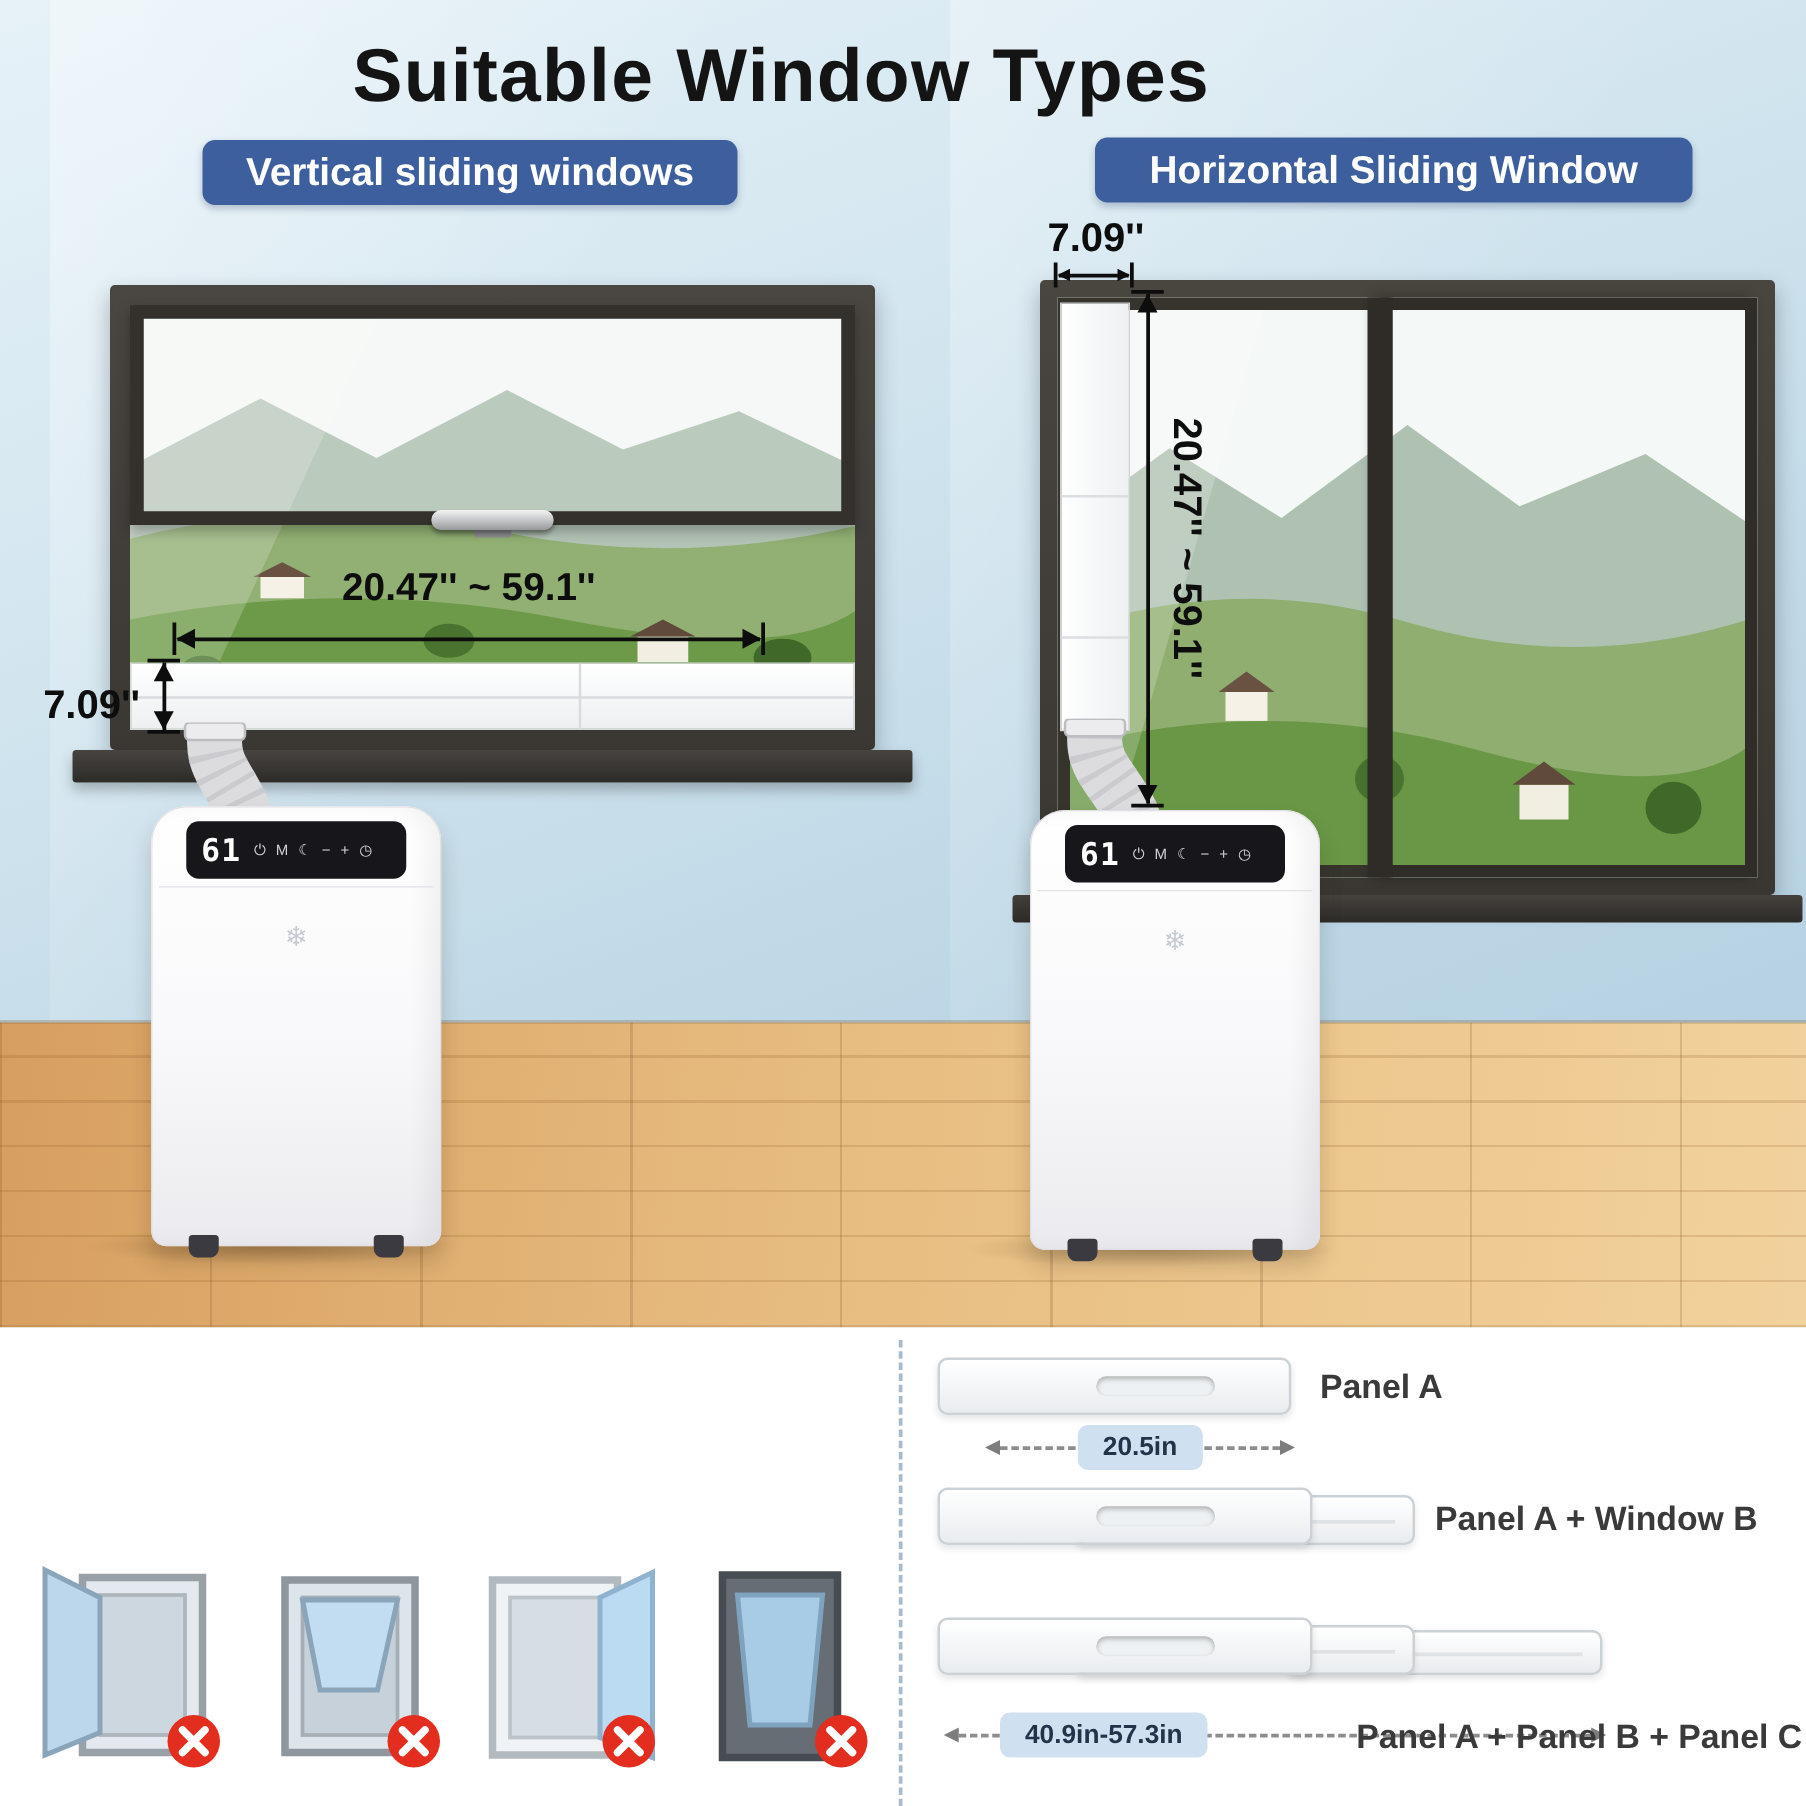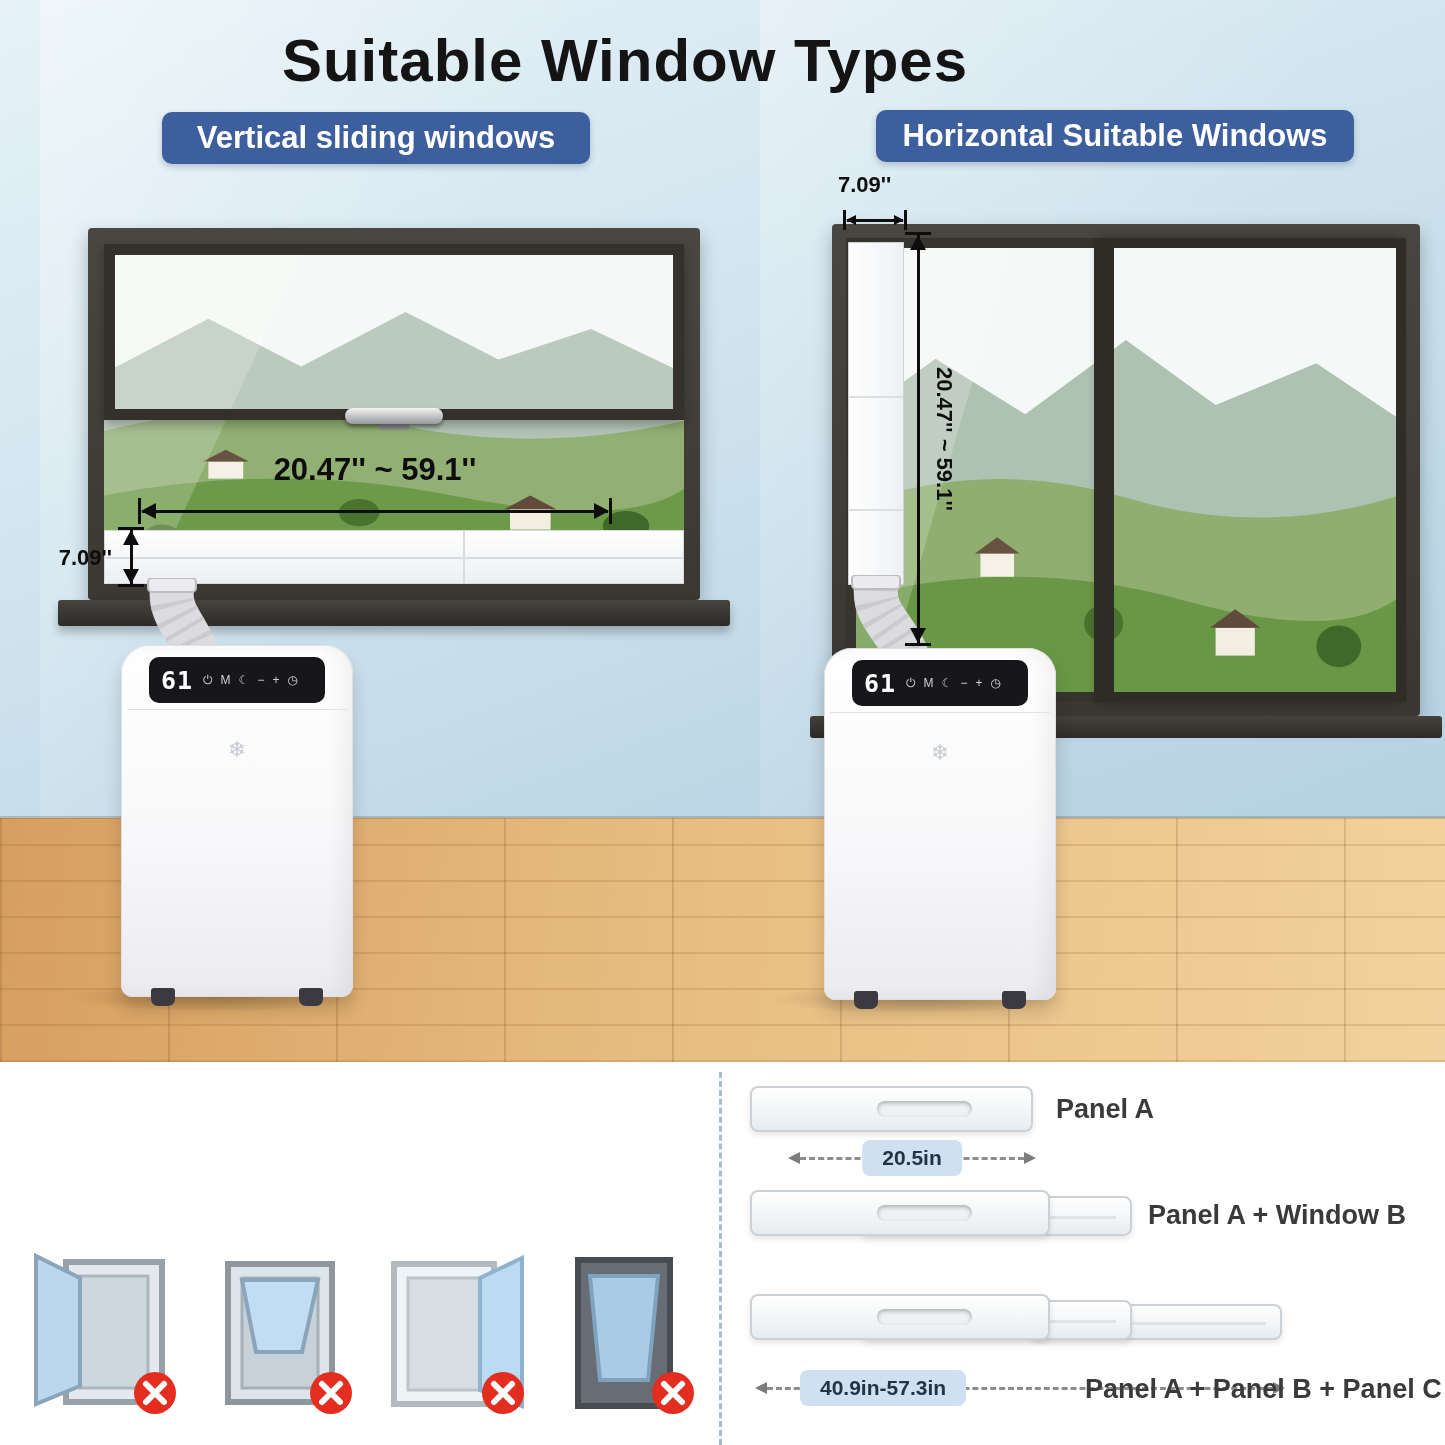--- a/index.html
+++ b/index.html
@@ -83,21 +83,21 @@
 
   .mv { position:absolute; width:26px; z-index:6; }
   .mv .vline { position:absolute; left:50%; top:3px; bottom:3px; width:3px; margin-left:-1.5px; background:#0d0d0d; }
   .mv .htick { position:absolute; left:0; right:0; height:3px; background:#0d0d0d; }
   .mv .htick.t { top:0; } .mv .htick.b { bottom:0; }
   .mv .vah { position:absolute; left:50%; transform:translateX(-50%); width:0; height:0;
     border-left:8px solid transparent; border-right:8px solid transparent; }
   .mv .vah.t { top:3px; border-bottom:15px solid #0d0d0d; }
   .mv .vah.b { bottom:3px; border-top:15px solid #0d0d0d; }
 
-  .mlabel { position:absolute; font-size:22px; font-weight:800; color:#0d0d0d; z-index:6; white-space:nowrap; }
+  .mlabel { position:absolute; font-size:32px; font-weight:800; color:#0d0d0d; z-index:6; white-space:nowrap; }
   .mlabel.rot { writing-mode:vertical-rl; display:flex; align-items:center; justify-content:center; }
 
   
   .ac { position:absolute; width:232px; height:352px; z-index:5;margin-left:26px; }
   .ac .body { position:absolute; inset:0; border-radius:28px 28px 12px 12px;
     background:linear-gradient(180deg,#ffffff 0%,#f8f8fa 55%,#ebebef 100%);
     box-shadow:inset 0 0 0 1px #e0e0e4, inset -12px 0 18px rgba(0,0,0,.05), 0 12px 18px rgba(40,30,10,.18); }
   .ac .cap-line { position:absolute; left:6px; right:6px; top:64px; height:1px; background:#e1e1e6; }
   .ac .panel { position:absolute; left:50%; transform:translateX(-50%); top:12px; width:176px; height:46px;
     background:#17171b; border-radius:10px; display:flex; align-items:center; padding:0 12px; gap:10px; }
@@ -144,21 +144,21 @@
 
   <div class="scene">
     <div class="beam b1"></div>
     <div class="beam b2"></div>
     <div class="floor"></div>
     <div class="wall-line"></div>
 
     <div class="page-title">Suitable Window Types</div>
 
     <div class="badge bl">Vertical sliding windows</div>
-    <div class="badge br">Horizontal Suitable Windows</div>
+    <div class="badge br">Horizontal Sliding Window</div>
 
     <div class="window-v">
       <div class="glass">
         <svg class="land" viewBox="0 0 100 100" preserveAspectRatio="none">
           <rect x="0" y="0" width="100" height="100" fill="#eef4f2"></rect>
           <rect x="0" y="0" width="100" height="42" fill="#f4f8f6"></rect>
           <path d="M0 38 L18 22 L34 36 L52 20 L68 34 L84 25 L100 38 L100 100 L0 100 Z" fill="#b3c4b6"></path>
           <path d="M0 55 Q25 44 50 53 T100 52 L100 100 L0 100 Z" fill="#92b073"></path>
           <path d="M0 74 Q30 64 60 74 T100 72 L100 100 L0 100 Z" fill="#6d9a48"></path>
           <rect x="18" y="64" width="6" height="5" fill="#f6f1e6"></rect>

